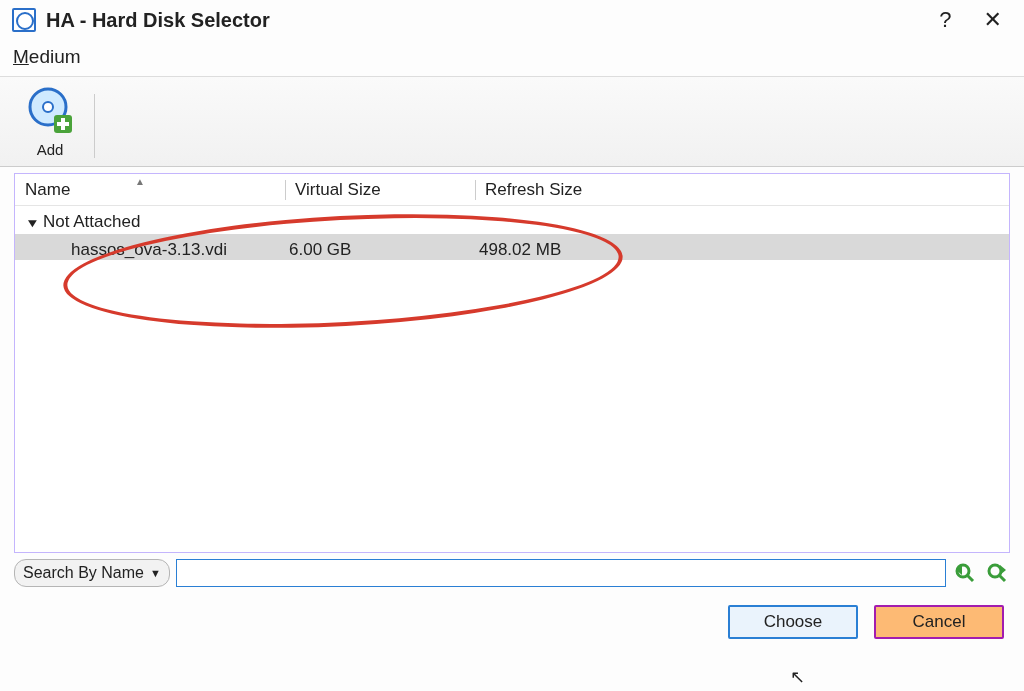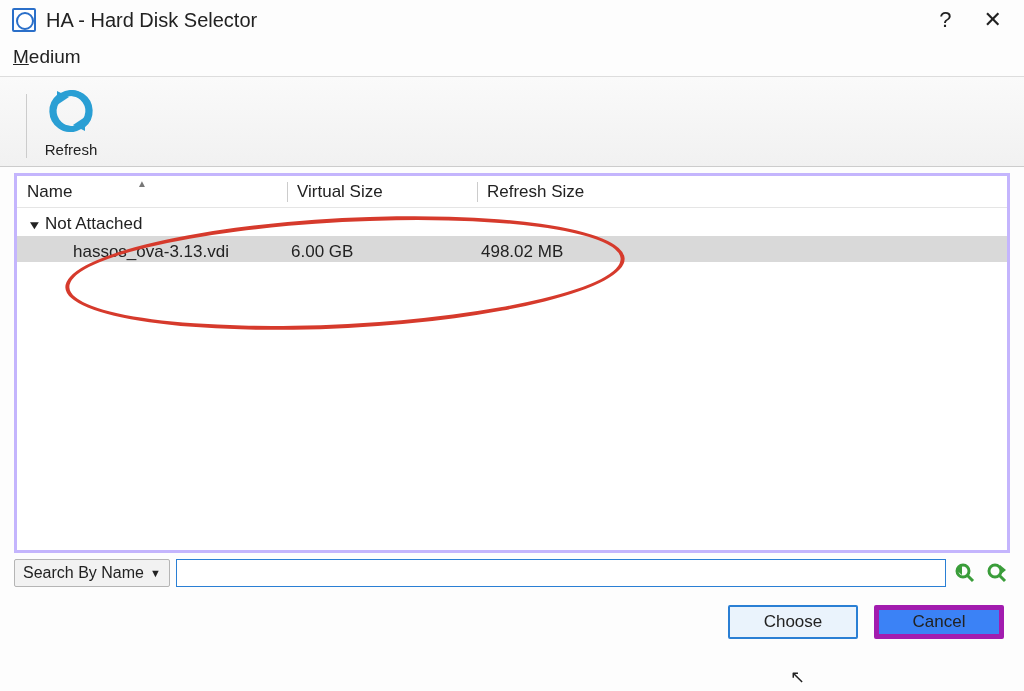--- a/index.html
+++ b/index.html
@@ -26,21 +26,21 @@
     border: 2px solid #2a6fc9;
     border-radius: 2px;
     position: relative;
     background: #fff;
   }
   .title-icon::before {
     content:""; position:absolute; width:14px; height:14px;
     border:2px solid #2a6fc9; border-radius:50%;
     top:2px; left:2px;
   }
-  .title-text { font-size: 20px; font-weight: 400; flex: 1; }
+  .title-text { font-size: 20px; font-weight: 700; flex: 1; }
   .titlebar-btns { display:flex; gap:32px; margin-right:20px; }
   .titlebar-btns span { font-size:22px; cursor:pointer; line-height:1; }
 
   
   .menubar { padding: 4px 12px 6px 7px; font-size: 19px; }
   .menu-item { display:inline-block; padding: 2px 6px; cursor:pointer; }
   .menu-item u { text-decoration: underline; }
 
   
   .bevel-top { border-top: 1px solid #ddd; border-bottom: none; height:1px; margin:0; }
@@ -50,21 +50,21 @@
     border-bottom: 1px solid #ccc;
     background: linear-gradient(#fafafa,#f1f1f1);
   }
   .tool-btn { display:flex; flex-direction:column; align-items:center; gap:2px; cursor:pointer; padding:0 4px; }
   .tool-btn .icon { width:56px; height:56px; display:flex; align-items:center; justify-content:center; }
   .tool-sep { width:1px; height:64px; background:#ccc; margin:0 8px; }
 
   
   .main {
     margin: 6px 14px;
-    border: 3px solid #c4b5fd;
+    border: 1px solid #c4b5fd;
     height: 380px;
     background:#fff;
     position:relative;
     overflow:hidden;
   }
   .col-header {
     display:flex; align-items:center;
     height:32px; background:#fff;
     border-bottom:1px solid #e5e5e5;
     font-size:17px;
@@ -105,39 +105,39 @@
   
   .search-row {
     display:flex; align-items:center; gap:6px;
     margin: 4px 14px;
   }
   .search-drop {
     height:28px; border:1px solid #b5b5b5;
     background:#f2f2f2;
     display:flex; align-items:center; padding:0 8px;
     font-size:16px; cursor:pointer; gap:6px;
-    border-radius:2px;
+    border-radius:12px;
   }
   .search-drop .tri { font-size:11px; }
   .search-input {
     flex:1; height:28px; border:1px solid #2a7fd4;
     outline:none; padding:2px 6px; font-size:16px;
     background:#fff;
   }
   .ico-btn { width:26px; height:26px; display:flex; align-items:center; justify-content:center; cursor:pointer; }
 
   
   .btn-row {
     display:flex; justify-content:flex-end; gap:16px;
     padding: 14px 20px 8px 0;
     margin-left: 20px;
   }
   .btn {
     min-width:130px; height:34px;
-    border:5px solid #a21caf; background:#3b82f6;
+    border:2px solid #a21caf; background:#fdba74;
     font-size:17px; cursor:pointer;
     display:flex; align-items:center; justify-content:center;
     border-radius:2px;
   }
   .btn.primary {
     border:2px solid #2a7fd4;
     background:#eaf3fc;
   }
 
   
@@ -159,32 +159,33 @@
       <span>✕</span>
     </div>
   </div>
 
   <div class="menubar">
     <span class="menu-item"><u>M</u><span>edium</span></span>
   </div>
   <div class="bevel-top"></div>
 
   <div class="toolbar">
-    <div class="tool-sep"></div>
     <div class="tool-btn">
       <span class="icon">
         <svg width="52" height="52" viewBox="0 0 52 52">
-          <path d="M26 8 a18 18 0 1 1 -12 4" fill="none" stroke="#2a9fd4" stroke-width="6" stroke-linecap="round"></path>
-          <polygon points="12,6 24,12 12,20" fill="#2a9fd4"></polygon>
-          <path d="M26 44 a18 18 0 1 1 12 -4" fill="none" stroke="#2a9fd4" stroke-width="6" stroke-linecap="round"></path>
-          <polygon points="40,46 28,40 40,32" fill="#2a9fd4"></polygon>
+          <circle cx="24" cy="22" r="18" fill="#cfeaff" stroke="#2a6fc9" stroke-width="3"></circle>
+          <circle cx="24" cy="22" r="5" fill="#fff" stroke="#2a6fc9" stroke-width="2"></circle>
+          <rect x="30" y="30" width="18" height="18" rx="3" fill="#4aa33a"></rect>
+          <rect x="37" y="33" width="4" height="12" fill="#fff"></rect>
+          <rect x="33" y="37" width="12" height="4" fill="#fff"></rect>
         </svg>
       </span>
-      <span>Refresh</span>
-    </div>
+      <span>Add</span>
+    </div>
+    <div class="tool-sep"></div>
   </div>
 
   <div class="main">
     <div class="col-header">
       <div class="col col-name">
         <span>Name</span>
         <span class="sort-ind">▲</span>
       </div>
       <div class="col col-vsize">Virtual Size</div>
       <div class="col col-asize">Refresh Size</div>

